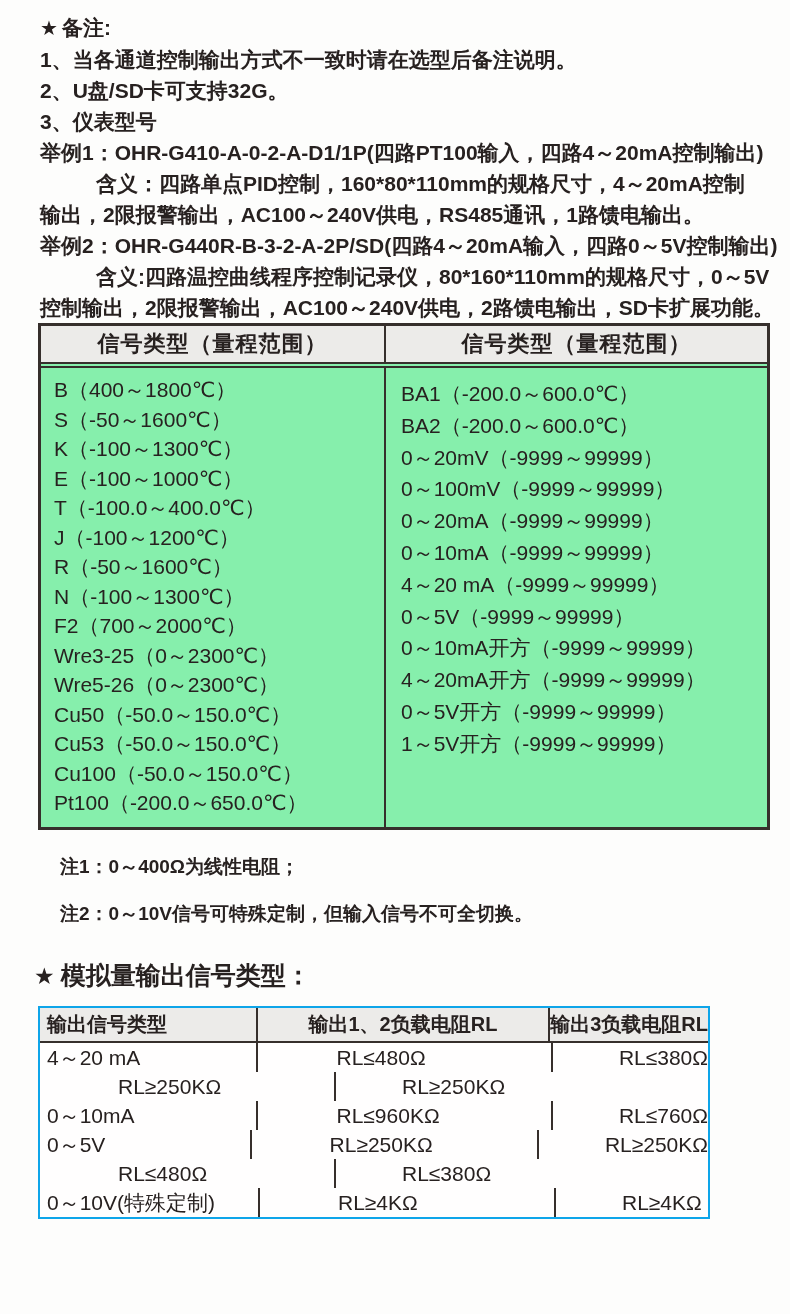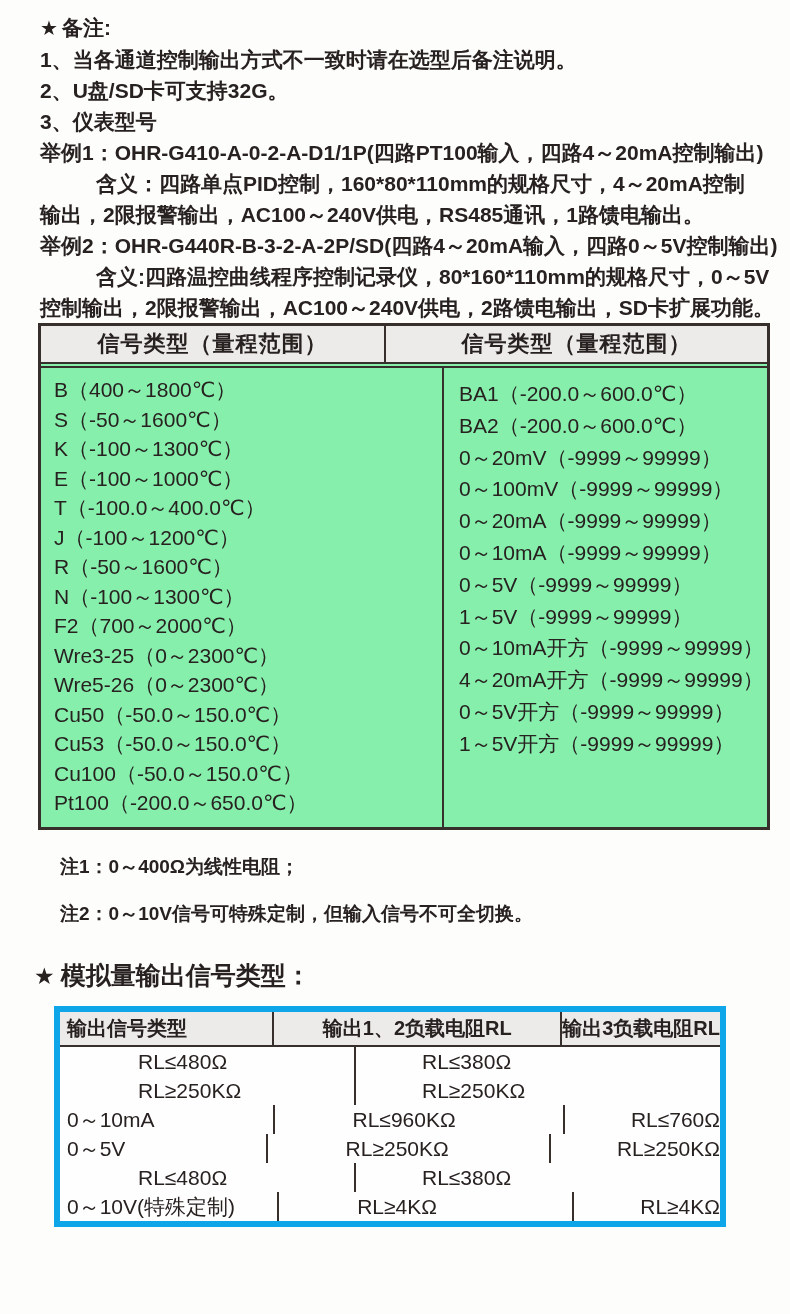--- a/index.html
+++ b/index.html
@@ -32,34 +32,34 @@
   }
   .t1-header{display:flex;background:#ecebe9;border-bottom:2px solid #362f2c;}
   .t1-hcell{
     height:36px;line-height:36px;text-align:center;
     font-weight:bold;font-size:22px;letter-spacing:1px;
   }
   .t1-hcell.left{width:345px;border-right:2px solid #362f2c;box-sizing:border-box;}
   .t1-hcell.right{flex:1;}
   .t1-body{display:flex;border-top:2px solid #362f2c;margin-top:2px;}
   .t1-col{font-size:21px;padding-top:7px;padding-bottom:9px;}
-  .t1-col.left{width:403px;box-sizing:border-box;border-right:2px solid #362f2c;padding-left:13px;}
+  .t1-col.left{width:345px;box-sizing:border-box;border-right:2px solid #362f2c;padding-left:13px;}
   .t1-col.right{flex:1;padding-left:15px;padding-top:10px;}
   .t1-col.left .t1-line{line-height:29.5px;white-space:nowrap;}
   .t1-col.right .t1-line{line-height:31.8px;white-space:nowrap;}
 
   
   .footnotes{margin:25px 0 0 60px;font-size:19px;font-weight:bold;}
   .footnote{line-height:24px;}
   .footnote + .footnote{margin-top:23px;}
 
   
   .table2{
-    margin-left:54px;width:672px;box-sizing:border-box;
-    border:6px solid #0ea5e9;background:#fffefe;font-size:21px;
+    margin-left:38px;width:672px;box-sizing:border-box;
+    border:2px solid #0ea5e9;background:#fffefe;font-size:21px;
   }
   .t2-row{display:flex;}
   .t2-row.header{background:#ecebe9;border-bottom:2px solid #362f2c;font-weight:bold;font-size:20px;}
   .t2-cell{box-sizing:border-box;white-space:nowrap;}
   .t2-c1{width:220px;border-right:2px solid #362f2c;padding-left:7px;}
   .t2-c2{width:296px;border-right:2px solid #362f2c;padding-left:78px;}
   .t2-c3{flex:1;padding-left:66px;}
   .t2-row.header .t2-cell{height:33px;line-height:33px;}
   .t2-row.header .t2-c2{text-align:center;padding-left:0;}
   .t2-row.header .t2-c3{text-align:center;padding-left:0;}
@@ -107,22 +107,22 @@
         <div class="t1-line">Cu100（-50.0～150.0℃）</div>
         <div class="t1-line">Pt100（-200.0～650.0℃）</div>
       </div>
       <div class="t1-col right">
         <div class="t1-line">BA1（-200.0～600.0℃）</div>
         <div class="t1-line">BA2（-200.0～600.0℃）</div>
         <div class="t1-line">0～20mV（-9999～99999）</div>
         <div class="t1-line">0～100mV（-9999～99999）</div>
         <div class="t1-line">0～20mA（-9999～99999）</div>
         <div class="t1-line">0～10mA（-9999～99999）</div>
+        <div class="t1-line">4～20 mA（-9999～99999）</div>
         <div class="t1-line">0～5V（-9999～99999）</div>
-        <div class="t1-line">1～5V（-9999～99999）</div>
         <div class="t1-line">0～10mA开方（-9999～99999）</div>
         <div class="t1-line">4～20mA开方（-9999～99999）</div>
         <div class="t1-line">0～5V开方（-9999～99999）</div>
         <div class="t1-line">1～5V开方（-9999～99999）</div>
       </div>
     </div>
   </div>
 
   <div class="footnotes">
     <div class="footnote">注1：0～400Ω为线性电阻；</div>
@@ -131,20 +131,21 @@
 
   <h2 class="sec-heading heading-output"><span class="star">★</span><span>模拟量输出信号类型：</span></h2>
 
   <div class="table2">
     <div class="t2-row header">
       <div class="t2-cell t2-c1">输出信号类型</div>
       <div class="t2-cell t2-c2">输出1、2负载电阻RL</div>
       <div class="t2-cell t2-c3">输出3负载电阻RL</div>
     </div>
     <div class="t2-row body">
+      <div class="t2-cell t2-c1">4～20 mA</div>
       <div class="t2-cell t2-c2">RL≤480Ω</div>
       <div class="t2-cell t2-c3">RL≤380Ω</div>
     </div>
     <div class="t2-row body">
       <div class="t2-cell t2-c2">RL≥250KΩ</div>
       <div class="t2-cell t2-c3">RL≥250KΩ</div>
     </div>
     <div class="t2-row body">
       <div class="t2-cell t2-c1">0～10mA</div>
       <div class="t2-cell t2-c2">RL≤960KΩ</div>

